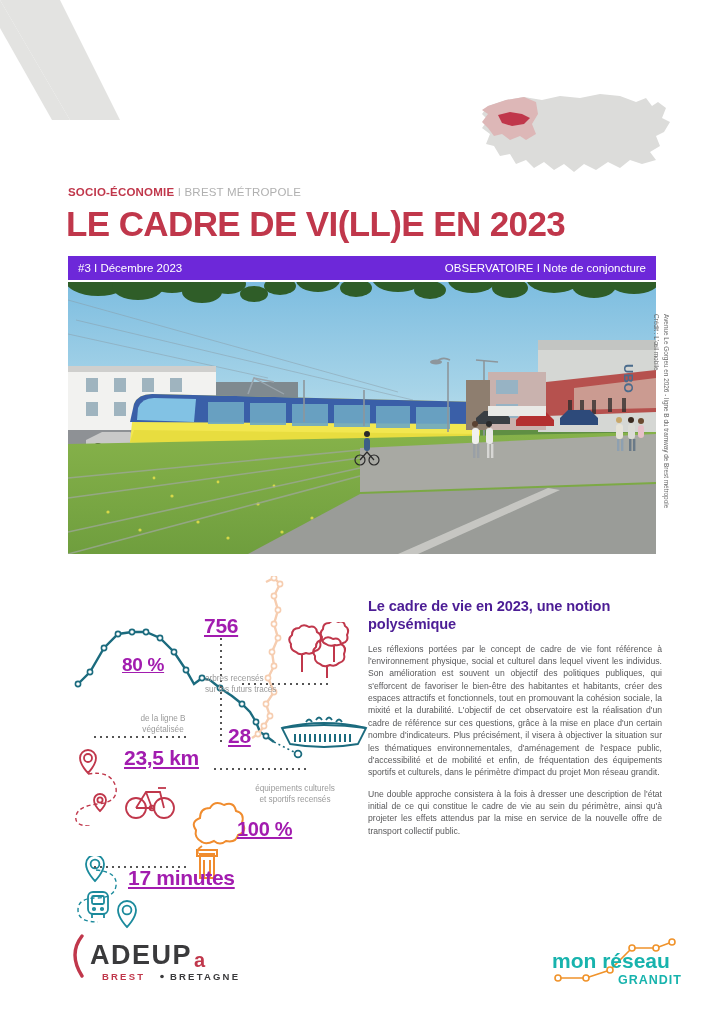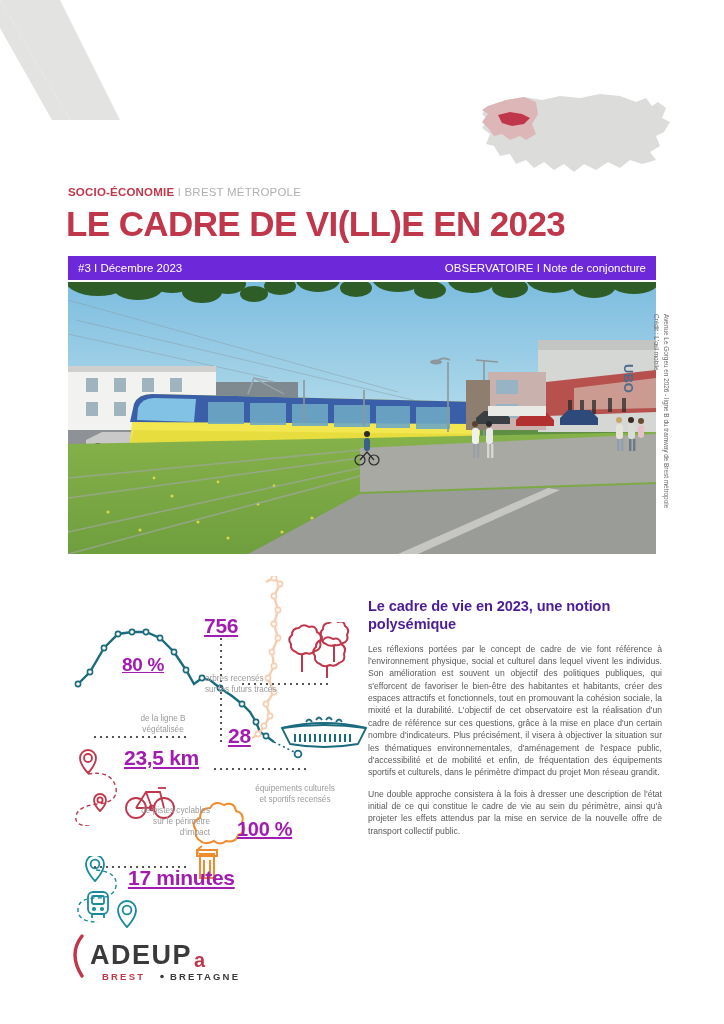--- a/index.html
+++ b/index.html
@@ -459,23 +459,20 @@
 
     <div class="stat-num" style="left:144px; top:38px; font-size:21px;">756</div>
     <div class="stat-desc" style="left:145px; top:62px; width:130px; white-space:pre-line;">arbres recensés
 sur les futurs tracés</div>
 
     <div class="stat-num" style="left:168px; top:148px; font-size:21px;">28</div>
     <div class="stat-desc" style="left:169px; top:172px; width:132px; white-space:pre-line;text-align:center;">équipements culturels
 et sportifs recensés</div>
 
     <div class="stat-num" style="left:50px; top:170px; font-size:21px;margin-left:14px;">23,5 km</div>
-    <div class="stat-desc" style="left:36px; top:194px; width:114px; text-align:right; white-space:pre-line;">de pistes cyclables
-sur le périmètre
-d'impact</div>
 
     <div class="stat-num" style="left:152px; top:242px; font-size:20px;margin-left:25px;">100 %</div>
 
     <div class="stat-num" style="left:68px; top:290px; font-size:21px;">17 minutes</div>
   </div>
 
   <div class="article">
     <h2 class="art-title">Le cadre de vie en 2023, une notion polysémique</h2>
     <p class="art-p">Les réflexions portées par le concept de cadre de vie font référence à l'environnement physique, social et culturel dans lequel vivent les individus. Son amélioration est souvent un objectif des politiques publiques, qui s'efforcent de favoriser le bien-être des  habitantes et habitants, créer des espaces attractifs et fonctionnels, tout en promouvant la cohésion sociale, la mixité et la durabilité. L'objectif de cet observatoire est la réalisation d'un cadre de référence sur ces questions, grâce à la mise en place d'un certain nombre d'indicateurs. Plus précisément, il visera à objectiver la situation sur les thématiques environnementales, d'aménagement de l'espace public, d'accessibilité et de mobilité et enfin, de fréquentation des équipements sportifs et culturels, dans le périmètre d'impact du projet Mon réseau grandit.</p>
     <p class="art-p">Une double approche consistera à la fois à dresser une description de l'état initial de ce qui constitue le cadre de vie au sein du périmètre, ainsi qu'à projeter les effets attendus par la mise en service de la nouvelle offre de transport collectif public.</p>
@@ -485,20 +482,37 @@
     <svg width="220" height="56" viewBox="0 0 220 56">
       <path d="M16,4 Q2,22 16,44" fill="none" stroke="#c0374b" stroke-width="3.4" stroke-linecap="round"></path>
       <text x="24" y="32" font-family="Liberation Sans, sans-serif" font-size="27" font-weight="bold" letter-spacing="1.5" fill="#3a3a3c">ADEUP</text>
       <text x="128" y="35" font-family="Liberation Sans, sans-serif" font-size="20" font-weight="bold" fill="#c0374b">a</text>
       <text x="36" y="48" font-family="Liberation Sans, sans-serif" font-size="9.5" font-weight="bold" letter-spacing="2.2" fill="#c0374b">BREST</text>
       <circle cx="96" cy="44.5" r="1.8" fill="#3a3a3c"></circle>
       <text x="104" y="48" font-family="Liberation Sans, sans-serif" font-size="9.5" font-weight="bold" letter-spacing="2.2" fill="#3a3a3c">BRETAGNE</text>
     </svg>
   </div>
 
+  <div class="logo-mrg">
+    <svg width="152" height="52" viewBox="0 0 152 52">
+      <g fill="none" stroke="#f0932b" stroke-width="1.6">
+        <path d="M18,42 L46,42 L70,34 L92,12 L116,12 L132,6"></path>
+      </g>
+      <g fill="#ffffff" stroke="#f0932b" stroke-width="1.6">
+        <circle cx="18" cy="42" r="3"></circle>
+          <circle cx="46" cy="42" r="3"></circle>
+          <circle cx="70" cy="34" r="3"></circle>
+        <circle cx="92" cy="12" r="3"></circle>
+          <circle cx="116" cy="12" r="3"></circle>
+          <circle cx="132" cy="6" r="3"></circle>
+      </g>
+      <text x="12" y="32" font-family="Liberation Sans, sans-serif" font-size="21" font-weight="bold" fill="#17b3ad">mon réseau</text>
+      <text x="78" y="48" font-family="Liberation Sans, sans-serif" font-size="12.5" font-weight="bold" letter-spacing="1" fill="#17b3ad">GRANDIT</text>
+    </svg>
+  </div>
 
   <span class="lbl-hidden">ADEUP</span>
   <span class="lbl-hidden">BREST · BRETAGNE</span>
   <span class="lbl-hidden">mon réseau</span>
   <span class="lbl-hidden">GRANDIT</span>
   <span class="lbl-hidden">UBO</span>
 
 </div>
 
 </body></html>

